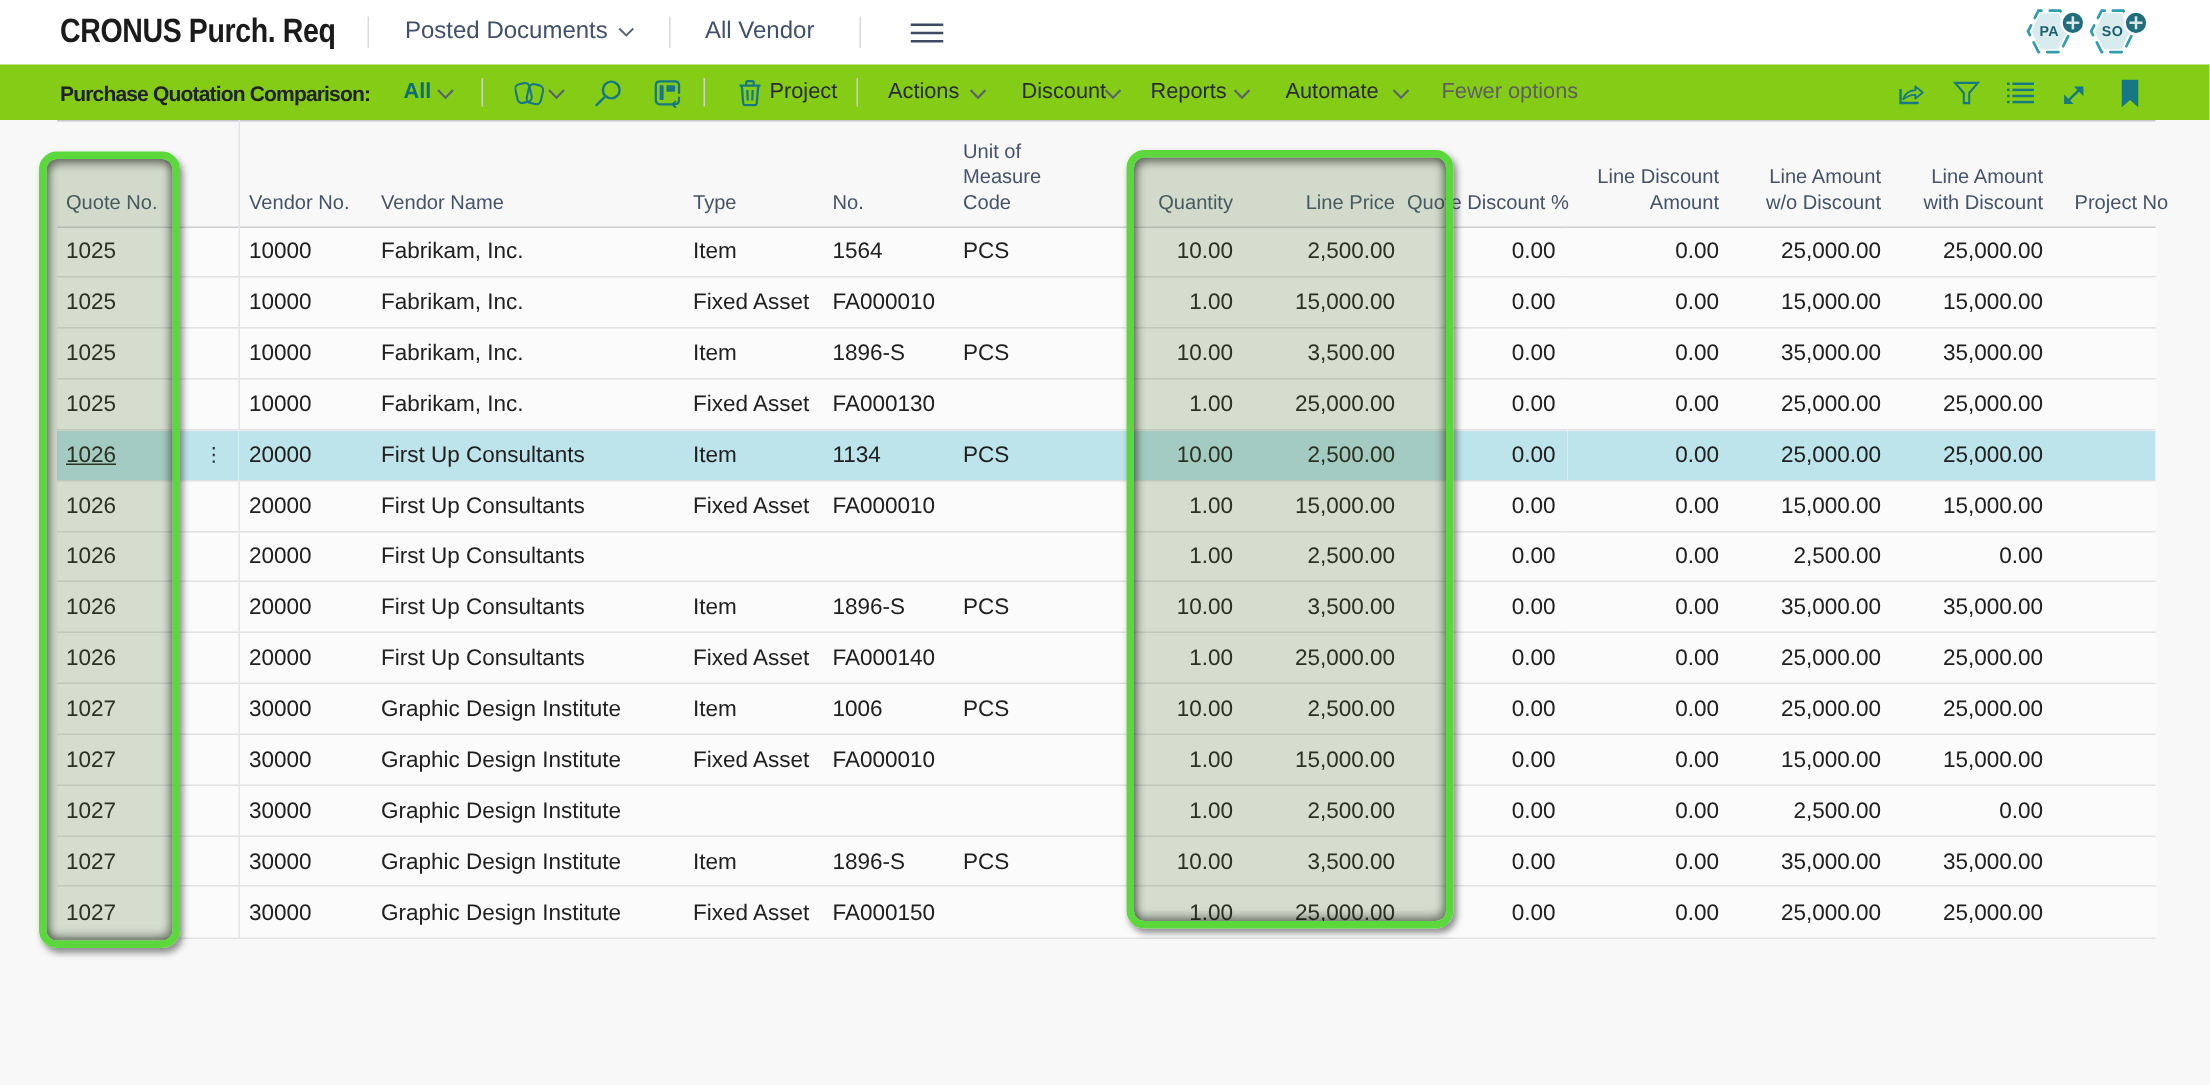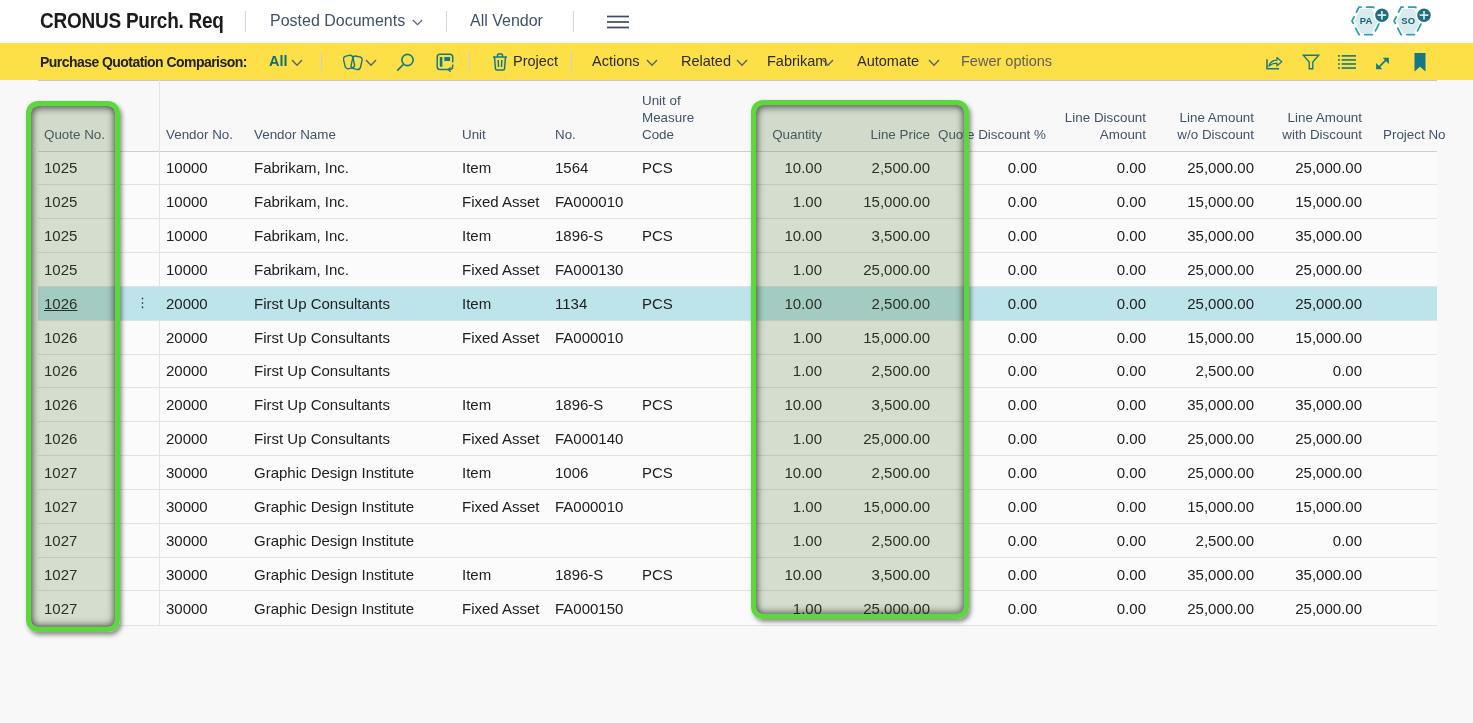--- a/index.html
+++ b/index.html
@@ -1,21 +1,21 @@
 <!DOCTYPE html>
 <html><head><meta charset="utf-8">
 <style>
 * { margin:0; padding:0; box-sizing:border-box; }
 html,body { width:1473px; height:723px; overflow:hidden; background:#f8f8f8;
   font-family:"Liberation Sans", sans-serif; }
 .topbar { position:absolute; left:0; top:0; width:1473px; height:43px; background:#ffffff; }
 .title { position:absolute; left:40px; top:8px; font-size:22.5px; font-weight:bold; color:#1b1b1b; letter-spacing:-0.3px; transform:scaleX(0.845); transform-origin:0 0; white-space:nowrap; }
 .navitem { position:absolute; top:12px; font-size:16px; color:#41506b; white-space:nowrap; }
 .navsep { position:absolute; top:11px; width:1px; height:21px; background:#d9d9d9; }
-.cmdbar { position:absolute; left:0; top:43px; width:1473px; height:37px; background:#fde047; }
+.cmdbar { position:absolute; left:0; top:43px; width:1473px; height:37px; background:#84cc16; }
 .cmdsep { position:absolute; top:9px; width:1px; height:19px; background:#cfcfcf; }
 .cmditem { position:absolute; top:10px; font-size:14.5px; color:#2b2b2b; white-space:nowrap; }
 .content { position:absolute; left:0; top:80px; width:1473px; height:643px; background:#f8f8f8; }
 .card { position:absolute; left:38px; top:0px; width:1399px; border-top:1px solid #c8c8cc; }
 table.grid { border-collapse:collapse; table-layout:fixed; width:1399px; }
 table.grid th { font-weight:normal; font-size:13.4px; color:#44536a; vertical-align:bottom;
   padding:0 0 8px 0; line-height:17px; white-space:nowrap; }
 table.grid td { font-size:15px; color:#202020; height:33.85px; padding:0; white-space:nowrap; overflow:hidden; }
 table.grid thead tr { height:70px; }
 table.grid tbody tr { border-top:1px solid #e2e2e4; background:#fbfbfb; }
@@ -98,25 +98,25 @@
       <path d="M2.5 4 L3.5 16 Q3.6 17 4.6 17 L11.4 17 Q12.4 17 12.5 16 L13.5 4"></path>
       <path d="M6.2 7 L6.5 14 M9.8 7 L9.5 14"></path>
     </g>
   </svg>
   <div class="cmditem" style="left:513px">Project</div>
   <div class="cmdsep" style="left:571px"></div>
   <div class="cmditem" style="left:592px">Actions</div>
   <svg class="cmditem" style="left:646px; top:16px" width="12" height="8" viewBox="0 0 12 8">
       <path d="M1 1 L6 6.2 L11 1" stroke="#59626e" stroke-width="1.4" fill="none"></path>
     </svg>
-  <div class="cmditem" style="left:681px">Related</div>
+  <div class="cmditem" style="left:681px">Discount</div>
   <svg class="cmditem" style="left:736px; top:16px" width="12" height="8" viewBox="0 0 12 8">
       <path d="M1 1 L6 6.2 L11 1" stroke="#59626e" stroke-width="1.4" fill="none"></path>
     </svg>
-  <div class="cmditem" style="left:767px">Fabrikam</div>
+  <div class="cmditem" style="left:767px">Reports</div>
   <svg class="cmditem" style="left:822px; top:16px" width="12" height="8" viewBox="0 0 12 8">
       <path d="M1 1 L6 6.2 L11 1" stroke="#59626e" stroke-width="1.4" fill="none"></path>
     </svg>
   <div class="cmditem" style="left:857px">Automate</div>
   <svg class="cmditem" style="left:928px; top:16px" width="12" height="8" viewBox="0 0 12 8">
       <path d="M1 1 L6 6.2 L11 1" stroke="#59626e" stroke-width="1.4" fill="none"></path>
     </svg>
   <div class="cmditem" style="left:961px; color:#5f5f5f">Fewer options</div>
 
   <svg class="cmditem" style="left:1264px; top:10px" width="20" height="19" viewBox="0 0 22 19">
@@ -163,21 +163,21 @@
 <col style="width:109px">
 <col style="width:108px">
 <col style="width:108px">
 <col style="width:67px">
 </colgroup>
 <thead>
           <tr>
 <th class="al" style="padding-left:6px">Quote No.</th>
 <th class="al" style="padding-left:7px">Vendor No.</th>
 <th class="al" style="padding-left:4px">Vendor Name</th>
-<th class="al" style="padding-left:6px">Unit</th>
+<th class="al" style="padding-left:6px">Type</th>
 <th class="al" style="padding-left:5px">No.</th>
 <th class="al" style="padding-left:6px">Unit of<br>Measure<br>Code</th>
 <th class="ar" style="padding-right:8px">Quantity</th>
 <th class="ar" style="padding-right:8px">Line Price</th>
 <th class="ar" style="padding-right:8px">Quote Discount %</th>
 <th class="ar" style="padding-right:8px">Line Discount<br>Amount</th>
 <th class="ar" style="padding-right:8px">Line Amount<br>w/o Discount</th>
 <th class="ar" style="padding-right:8px">Line Amount<br>with Discount</th>
 <th class="al" style="padding-left:13px">Project No</th>
 </tr>

